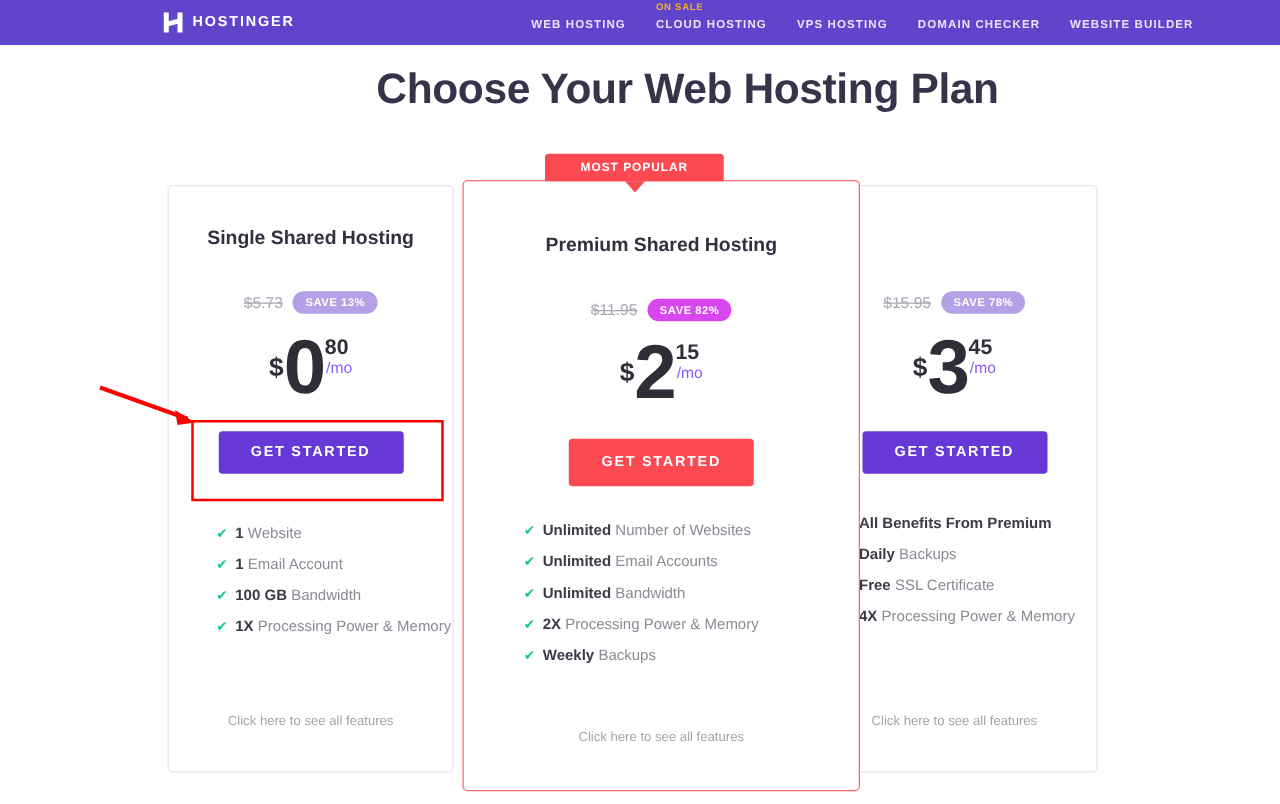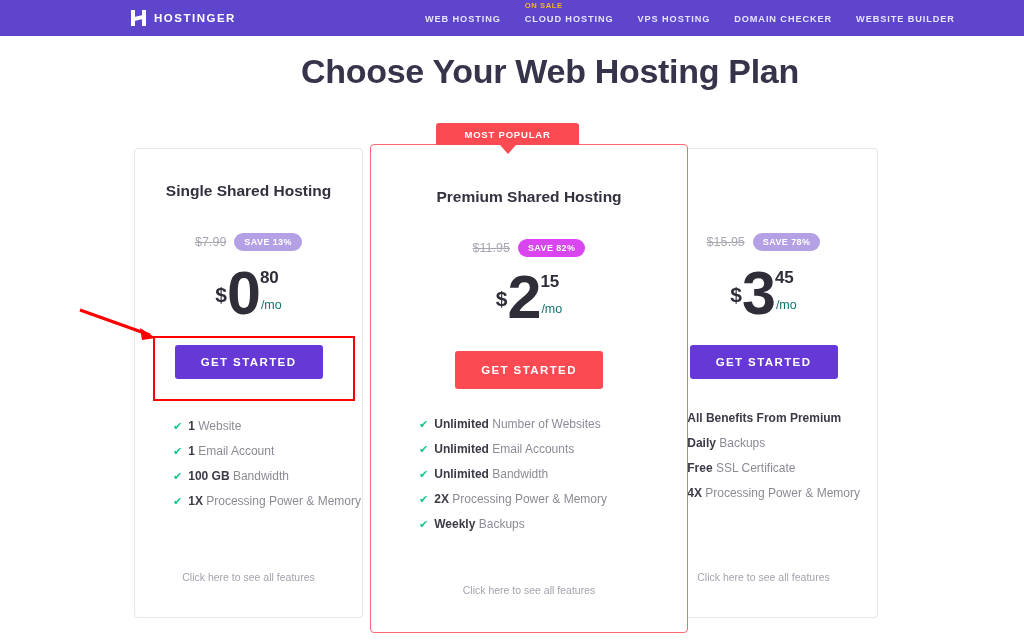--- a/index.html
+++ b/index.html
@@ -212,22 +212,22 @@
     padding-top: 4px;
   }
   .price-dec {
     font-size: 17px;
     font-weight: 700;
     color: #2f2e38;
     line-height: 1;
   }
   .price-per {
     font-size: 12.5px;
-    color: #0f766e;
-    margin-top: 12px;
+    color: #8b5cf6;
+    margin-top: 1px;
     margin-left: 1px;
   }
 
   .cta {
     position: absolute;
     left: 50%;
     transform: translateX(-50%);
     border: none;
     border-radius: 3px;
     color: #ffffff;
@@ -337,21 +337,21 @@
     </div>
   </div>
 
   <h1 class="page-title">Choose Your Web Hosting Plan</h1>
 
   <div class="cards">
 
     <div class="card side left">
       <div class="plan-name">Single Shared Hosting</div>
       <div class="old-row">
-        <span class="old-price">$7.99</span>
+        <span class="old-price">$5.73</span>
         <span class="save-badge save-purple">SAVE 13%</span>
       </div>
       <div class="price-row">
         <span class="price-cur">$</span>
         <span class="price-int">0</span>
         <span class="price-tail">
           <span class="price-dec">80</span>
           <span class="price-per">/mo</span>
         </span>
       </div>

